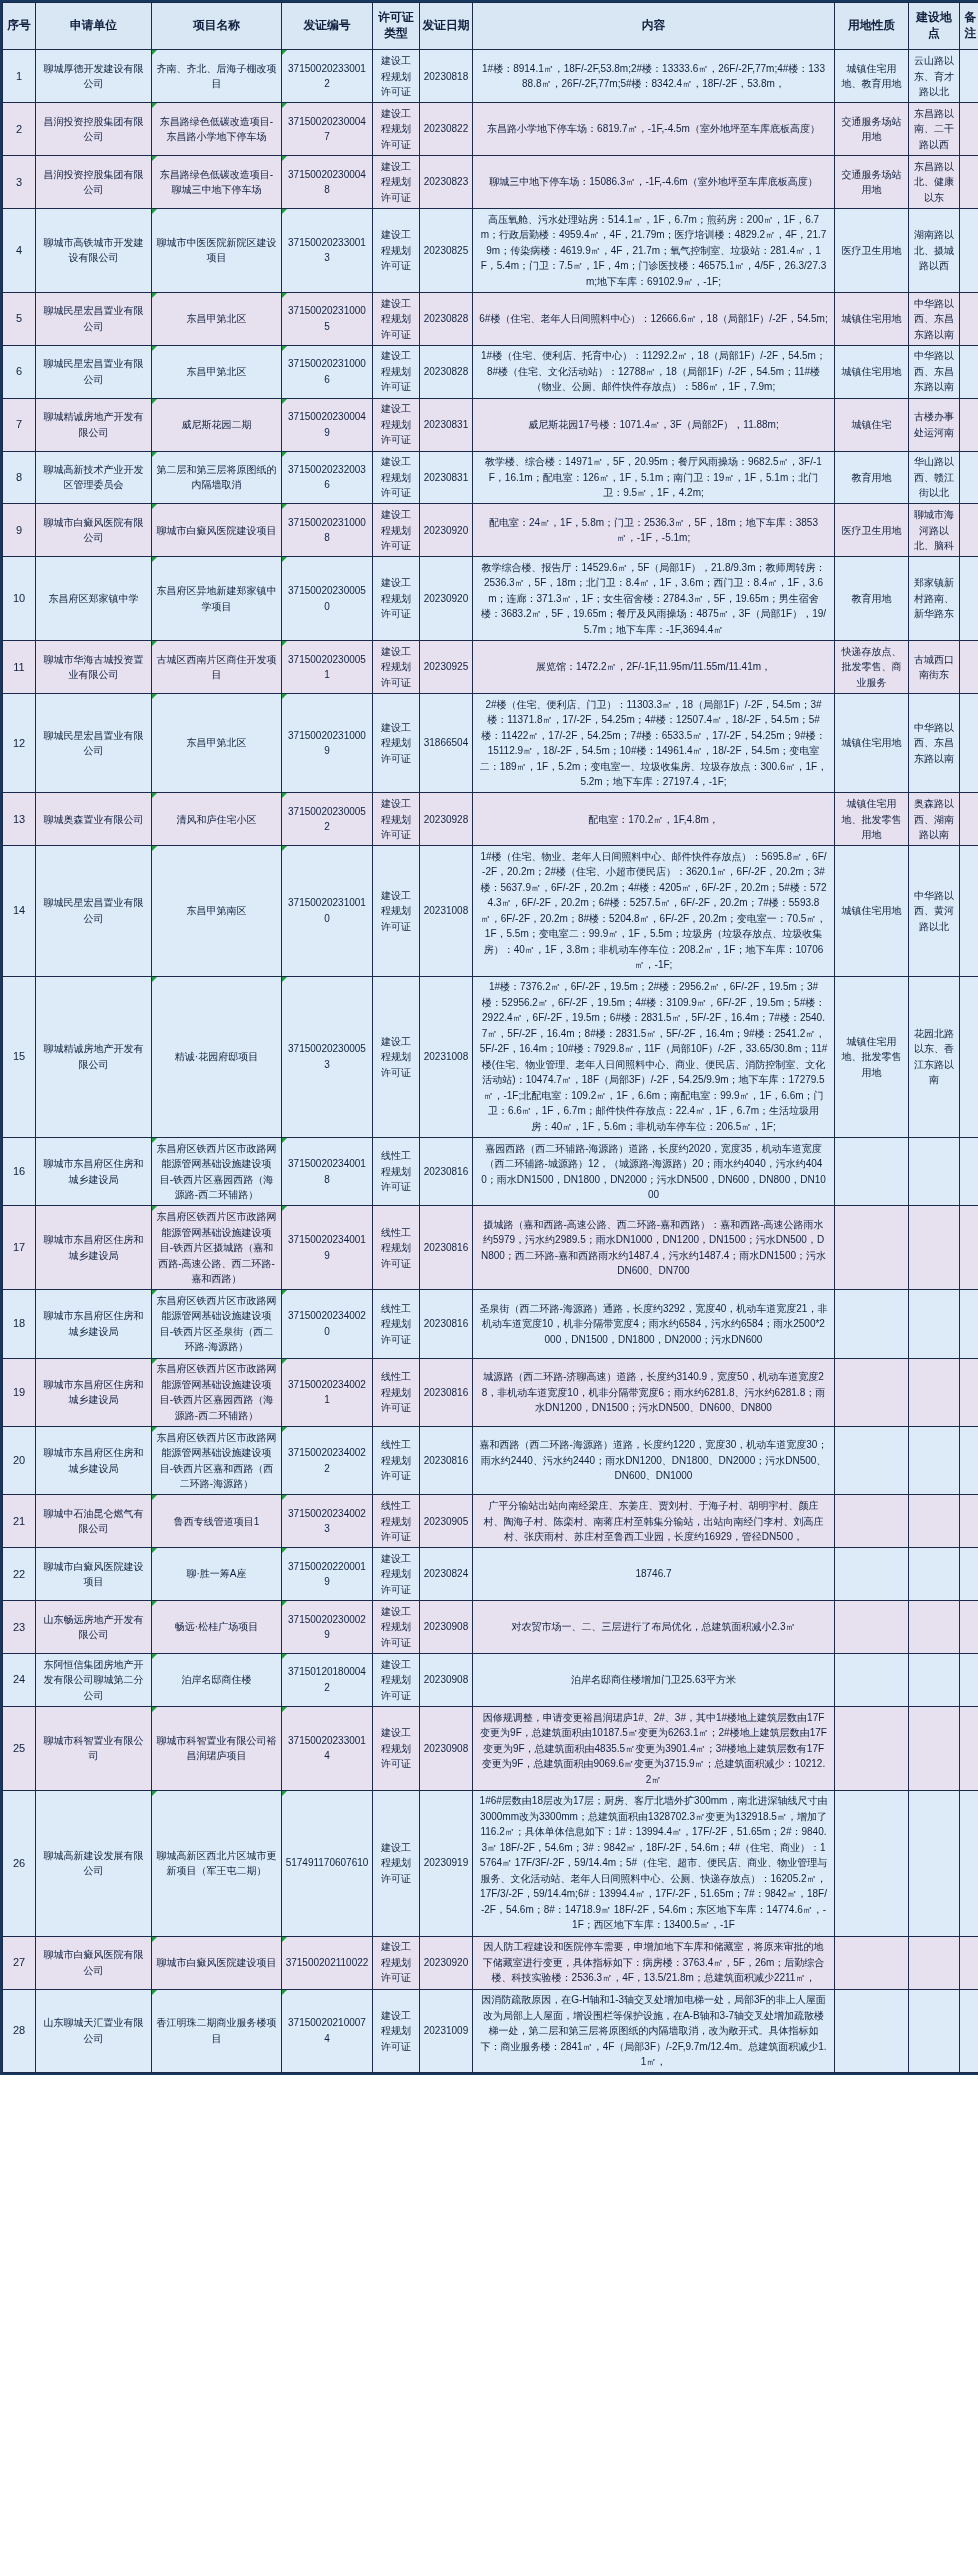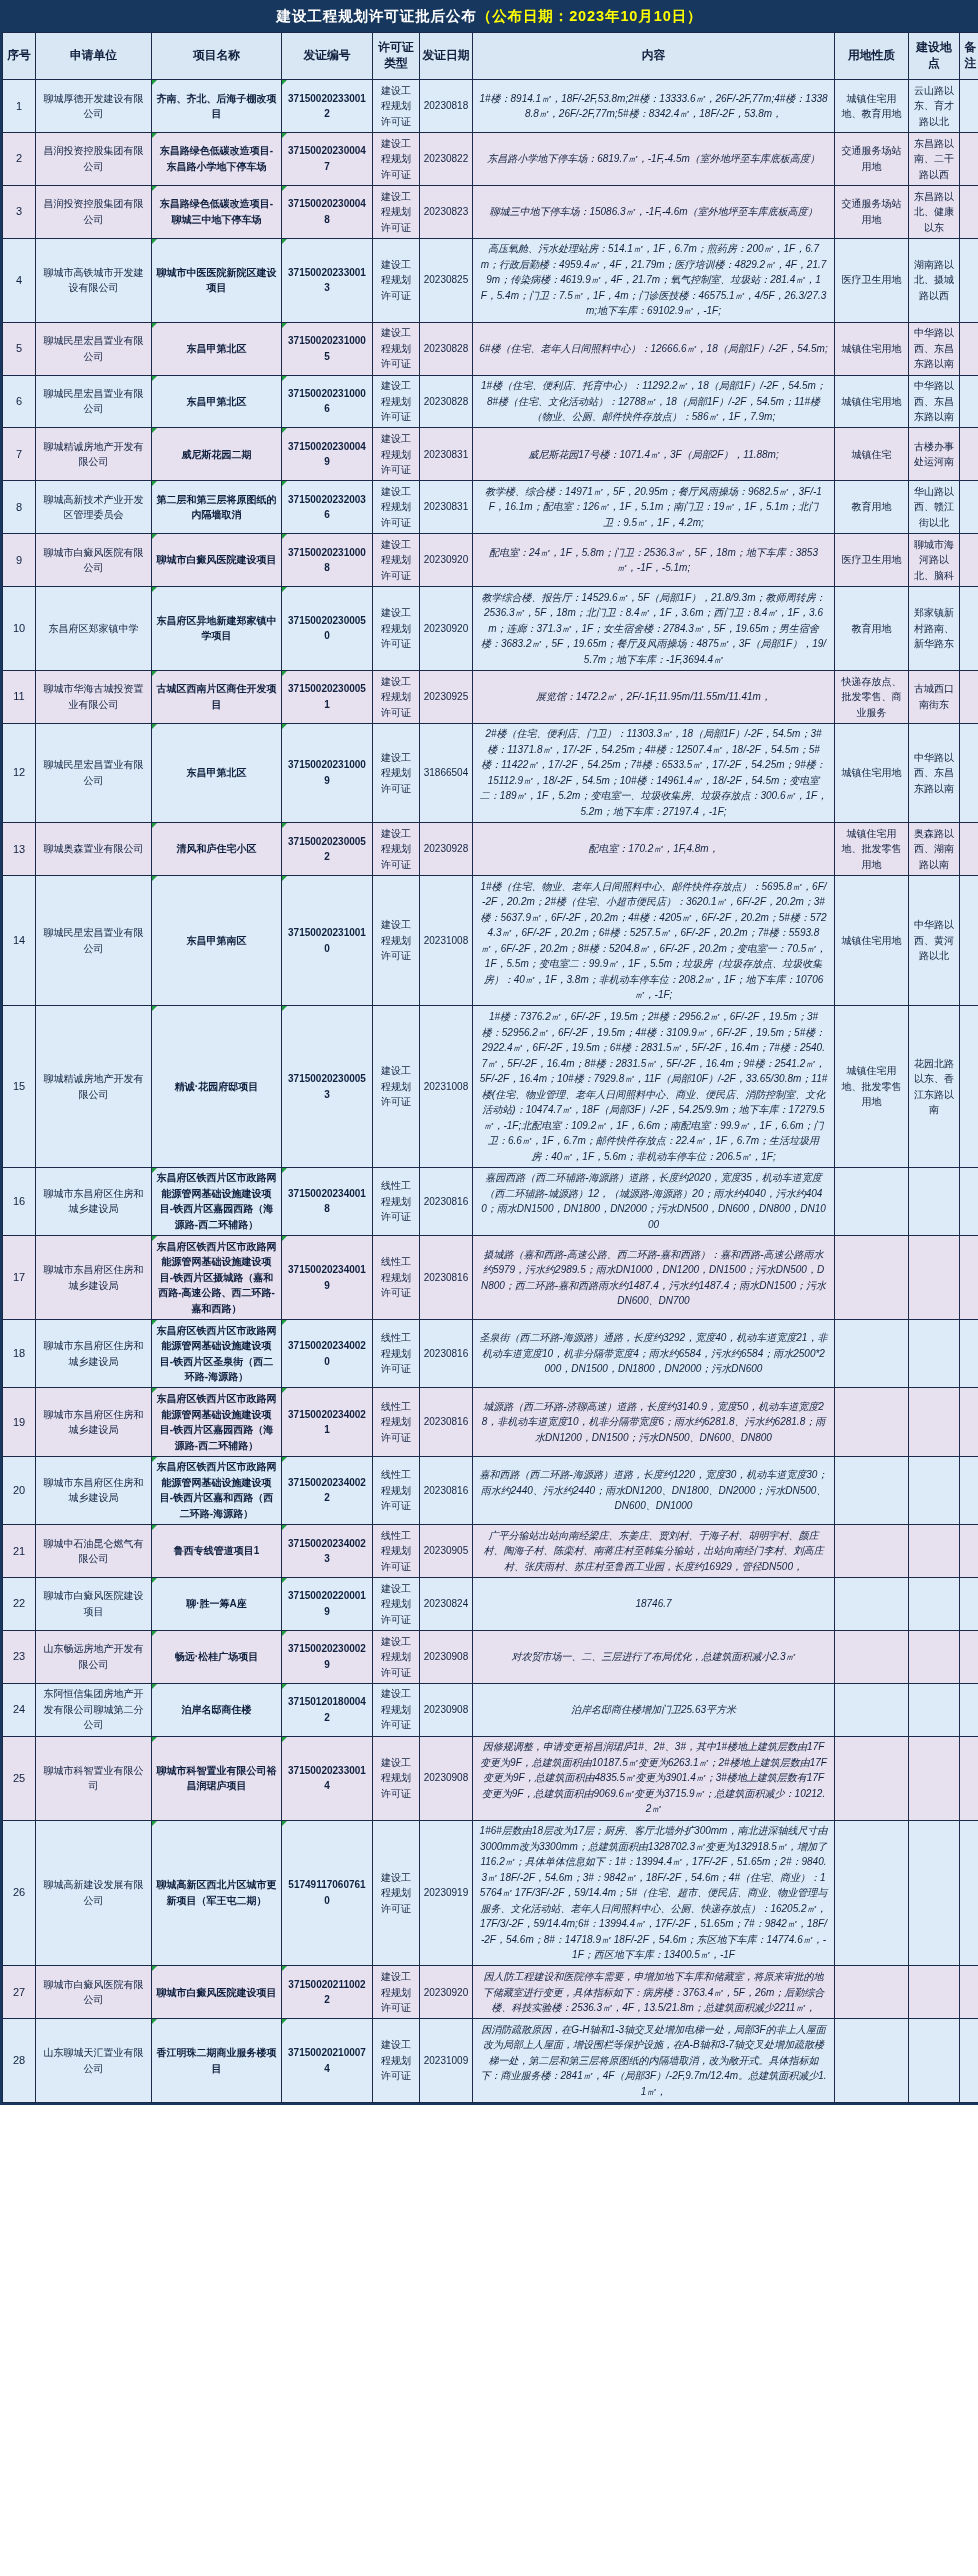--- a/index.html
+++ b/index.html
@@ -8,33 +8,30 @@
   .title-bar{background:#17375e;color:#ffffff;text-align:center;font-size:14.5px;font-weight:bold;
              padding:5.4px 3.6px;letter-spacing:0.9px;}
   .title-bar .date-part{color:#ffff00;font-weight:bold;}
   table{width:100%;border-collapse:collapse;table-layout:fixed;}
   th,td{border:1.8px solid #1b2a4a;text-align:center;vertical-align:middle;
         padding:2.7px 3.6px;word-break:break-all;overflow-wrap:anywhere;box-sizing:border-box;}
   thead th{background:#d9e6f4;font-size:11.8px;font-weight:bold;color:#0f1f3d;padding:7.2px 1.8px;}
   td{font-size:10px;line-height:1.55;}
   tr.row-blue  td{background:#dcebf7;}
   tr.row-purple td{background:#e6e0ef;}
-  td.marked{position:relative;font-weight:bold;}
+  td.marked{position:relative;}
   td.marked::before{content:"";position:absolute;top:0;left:0;width:0;height:0;
         border-top:5.4px solid #1e9e3e;border-right:5.4px solid transparent;}
-  td[data-name="cell-content"]{padding:2.7px 6.3px;font-style:italic;}
+  td[data-name="cell-content"]{padding:2.7px 6.3px;}
   td[data-name="cell-no"]{font-size:11px;}
 </style>
 </head>
 <body>
 
 <div class="sheet" data-name="announcement-sheet">
-  <div class="title-bar" data-name="page-title">
-    <span data-name="page-title-main">建设工程规划许可证批后公布</span><span class="date-part" data-name="page-title-date">（公布日期：2023年10月10日）</span>
-  </div>
   <table data-name="permit-table">
     <colgroup>
       <col style="width:33px">
         <col style="width:116px">
         <col style="width:130px">
       <col style="width:91px">
         <col style="width:47px">
         <col style="width:53px">
       <col style="width:362px">
         <col style="width:74px">

